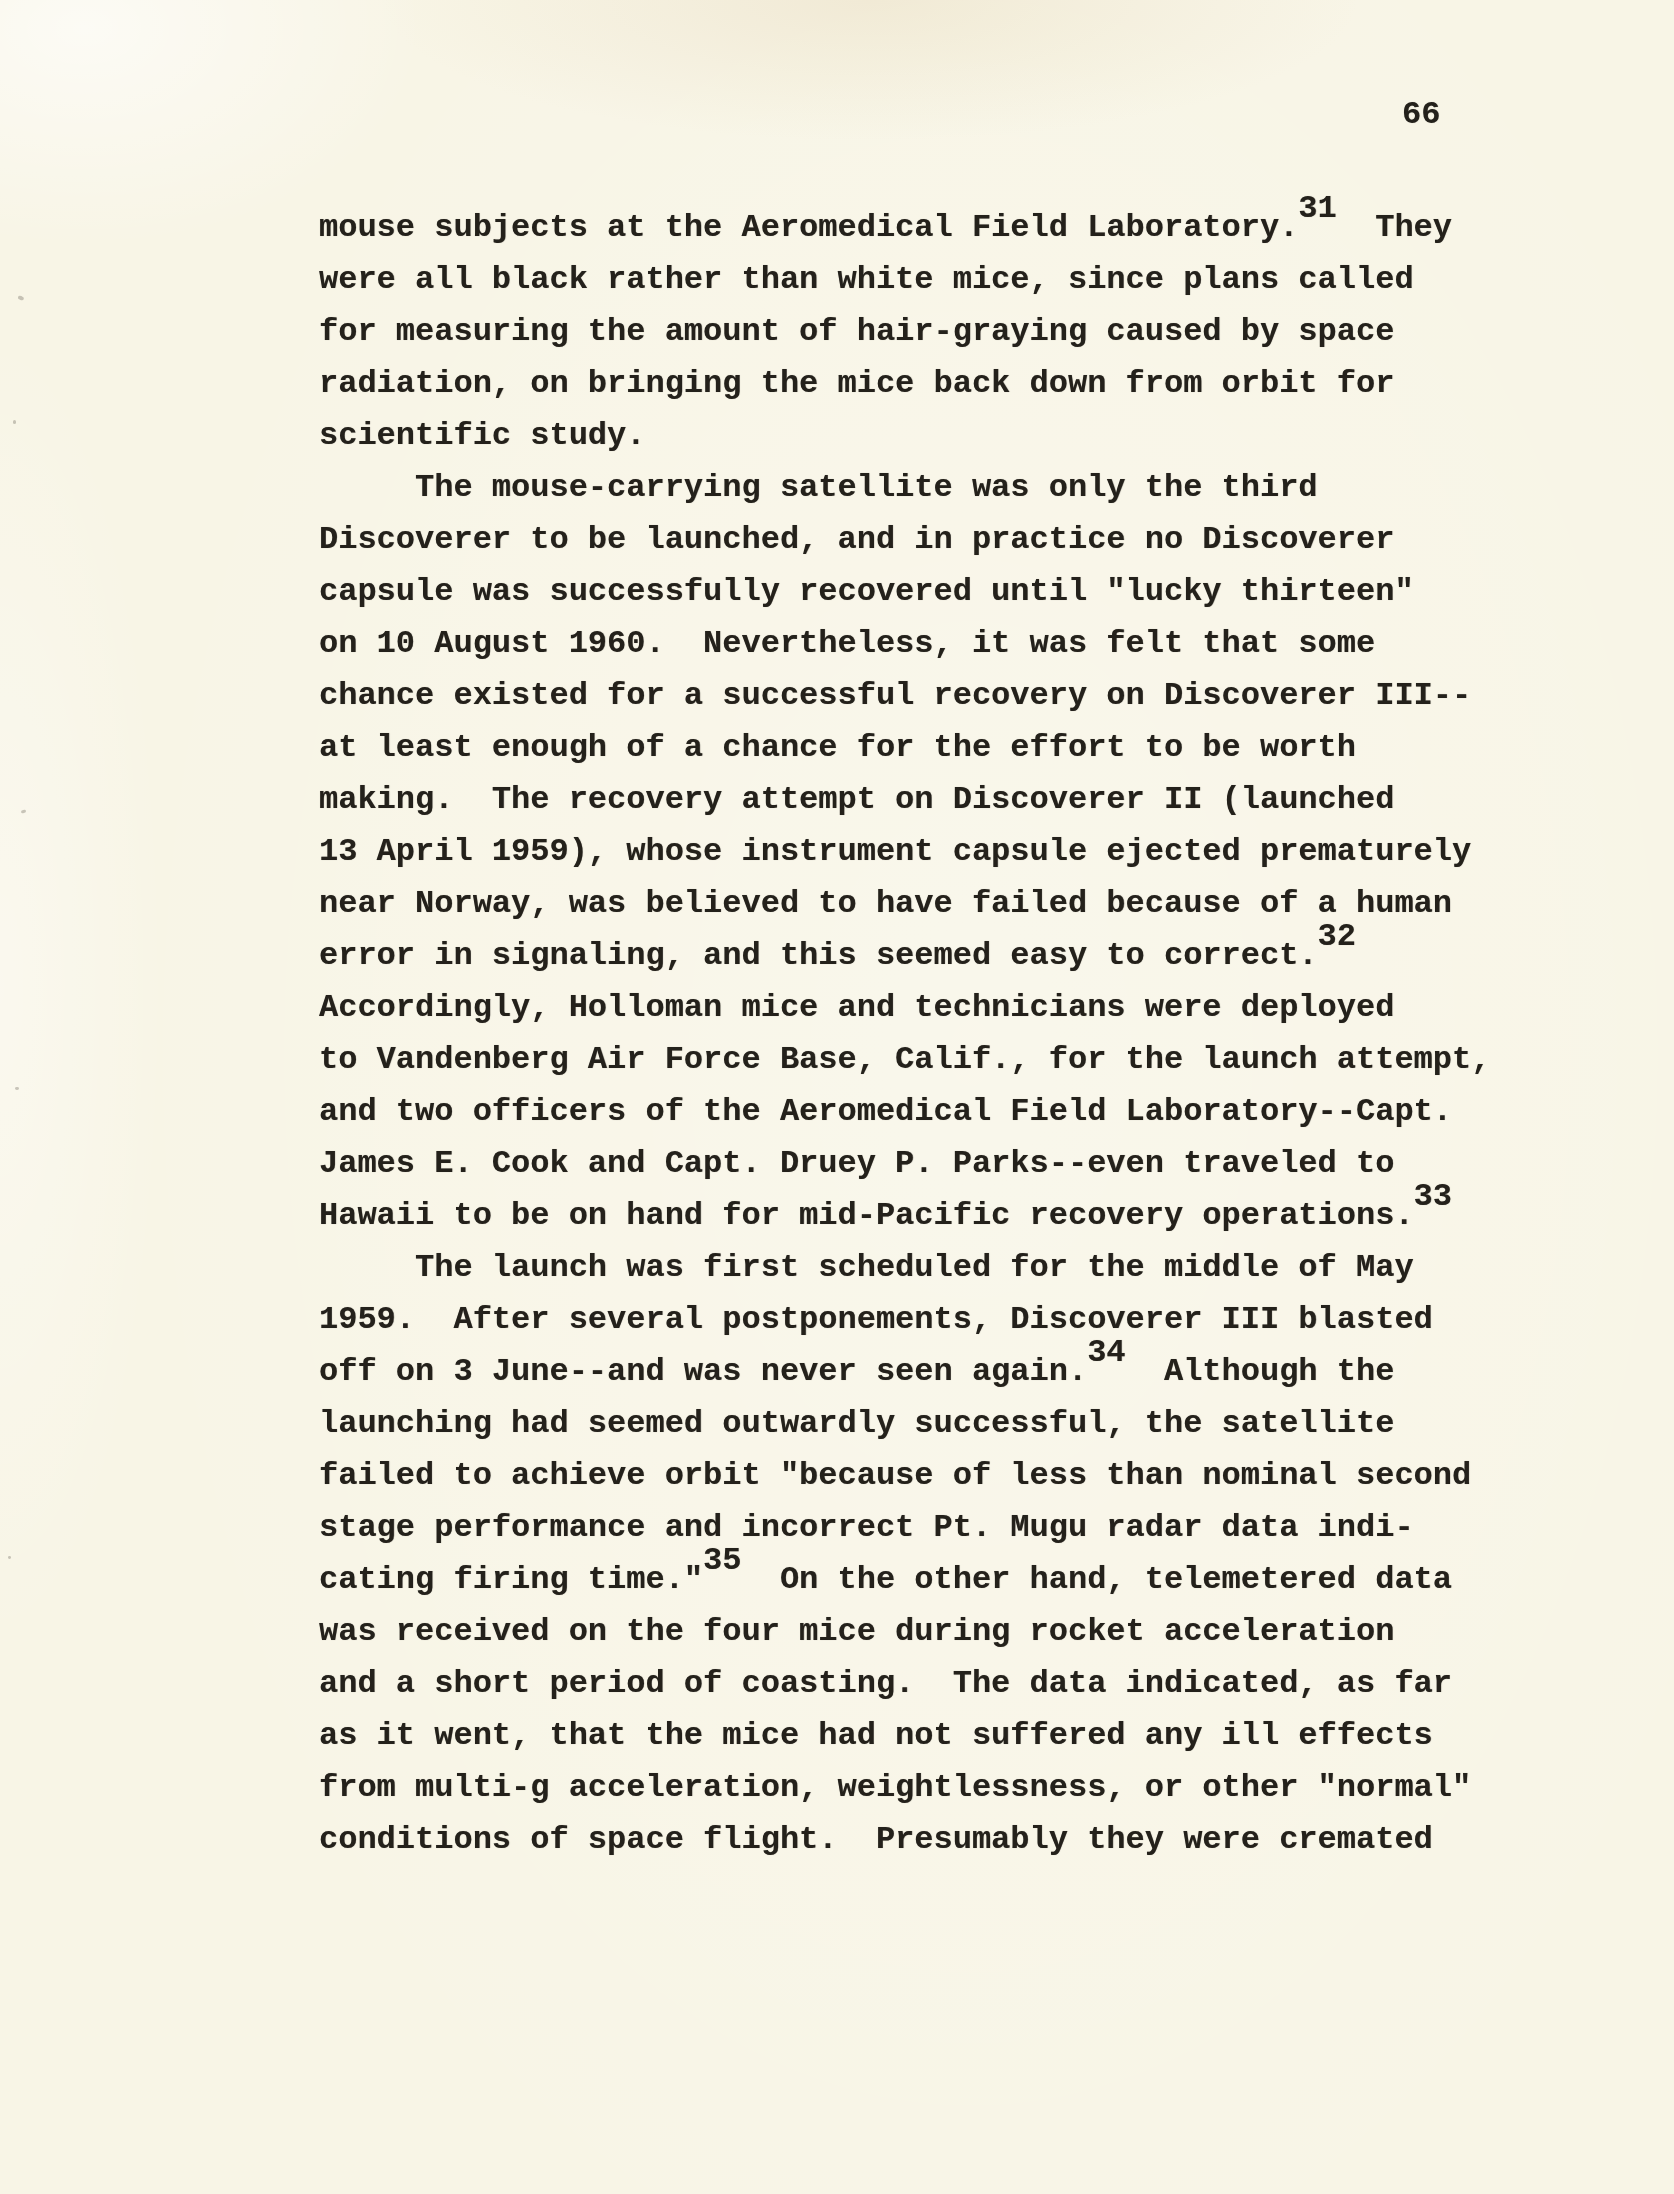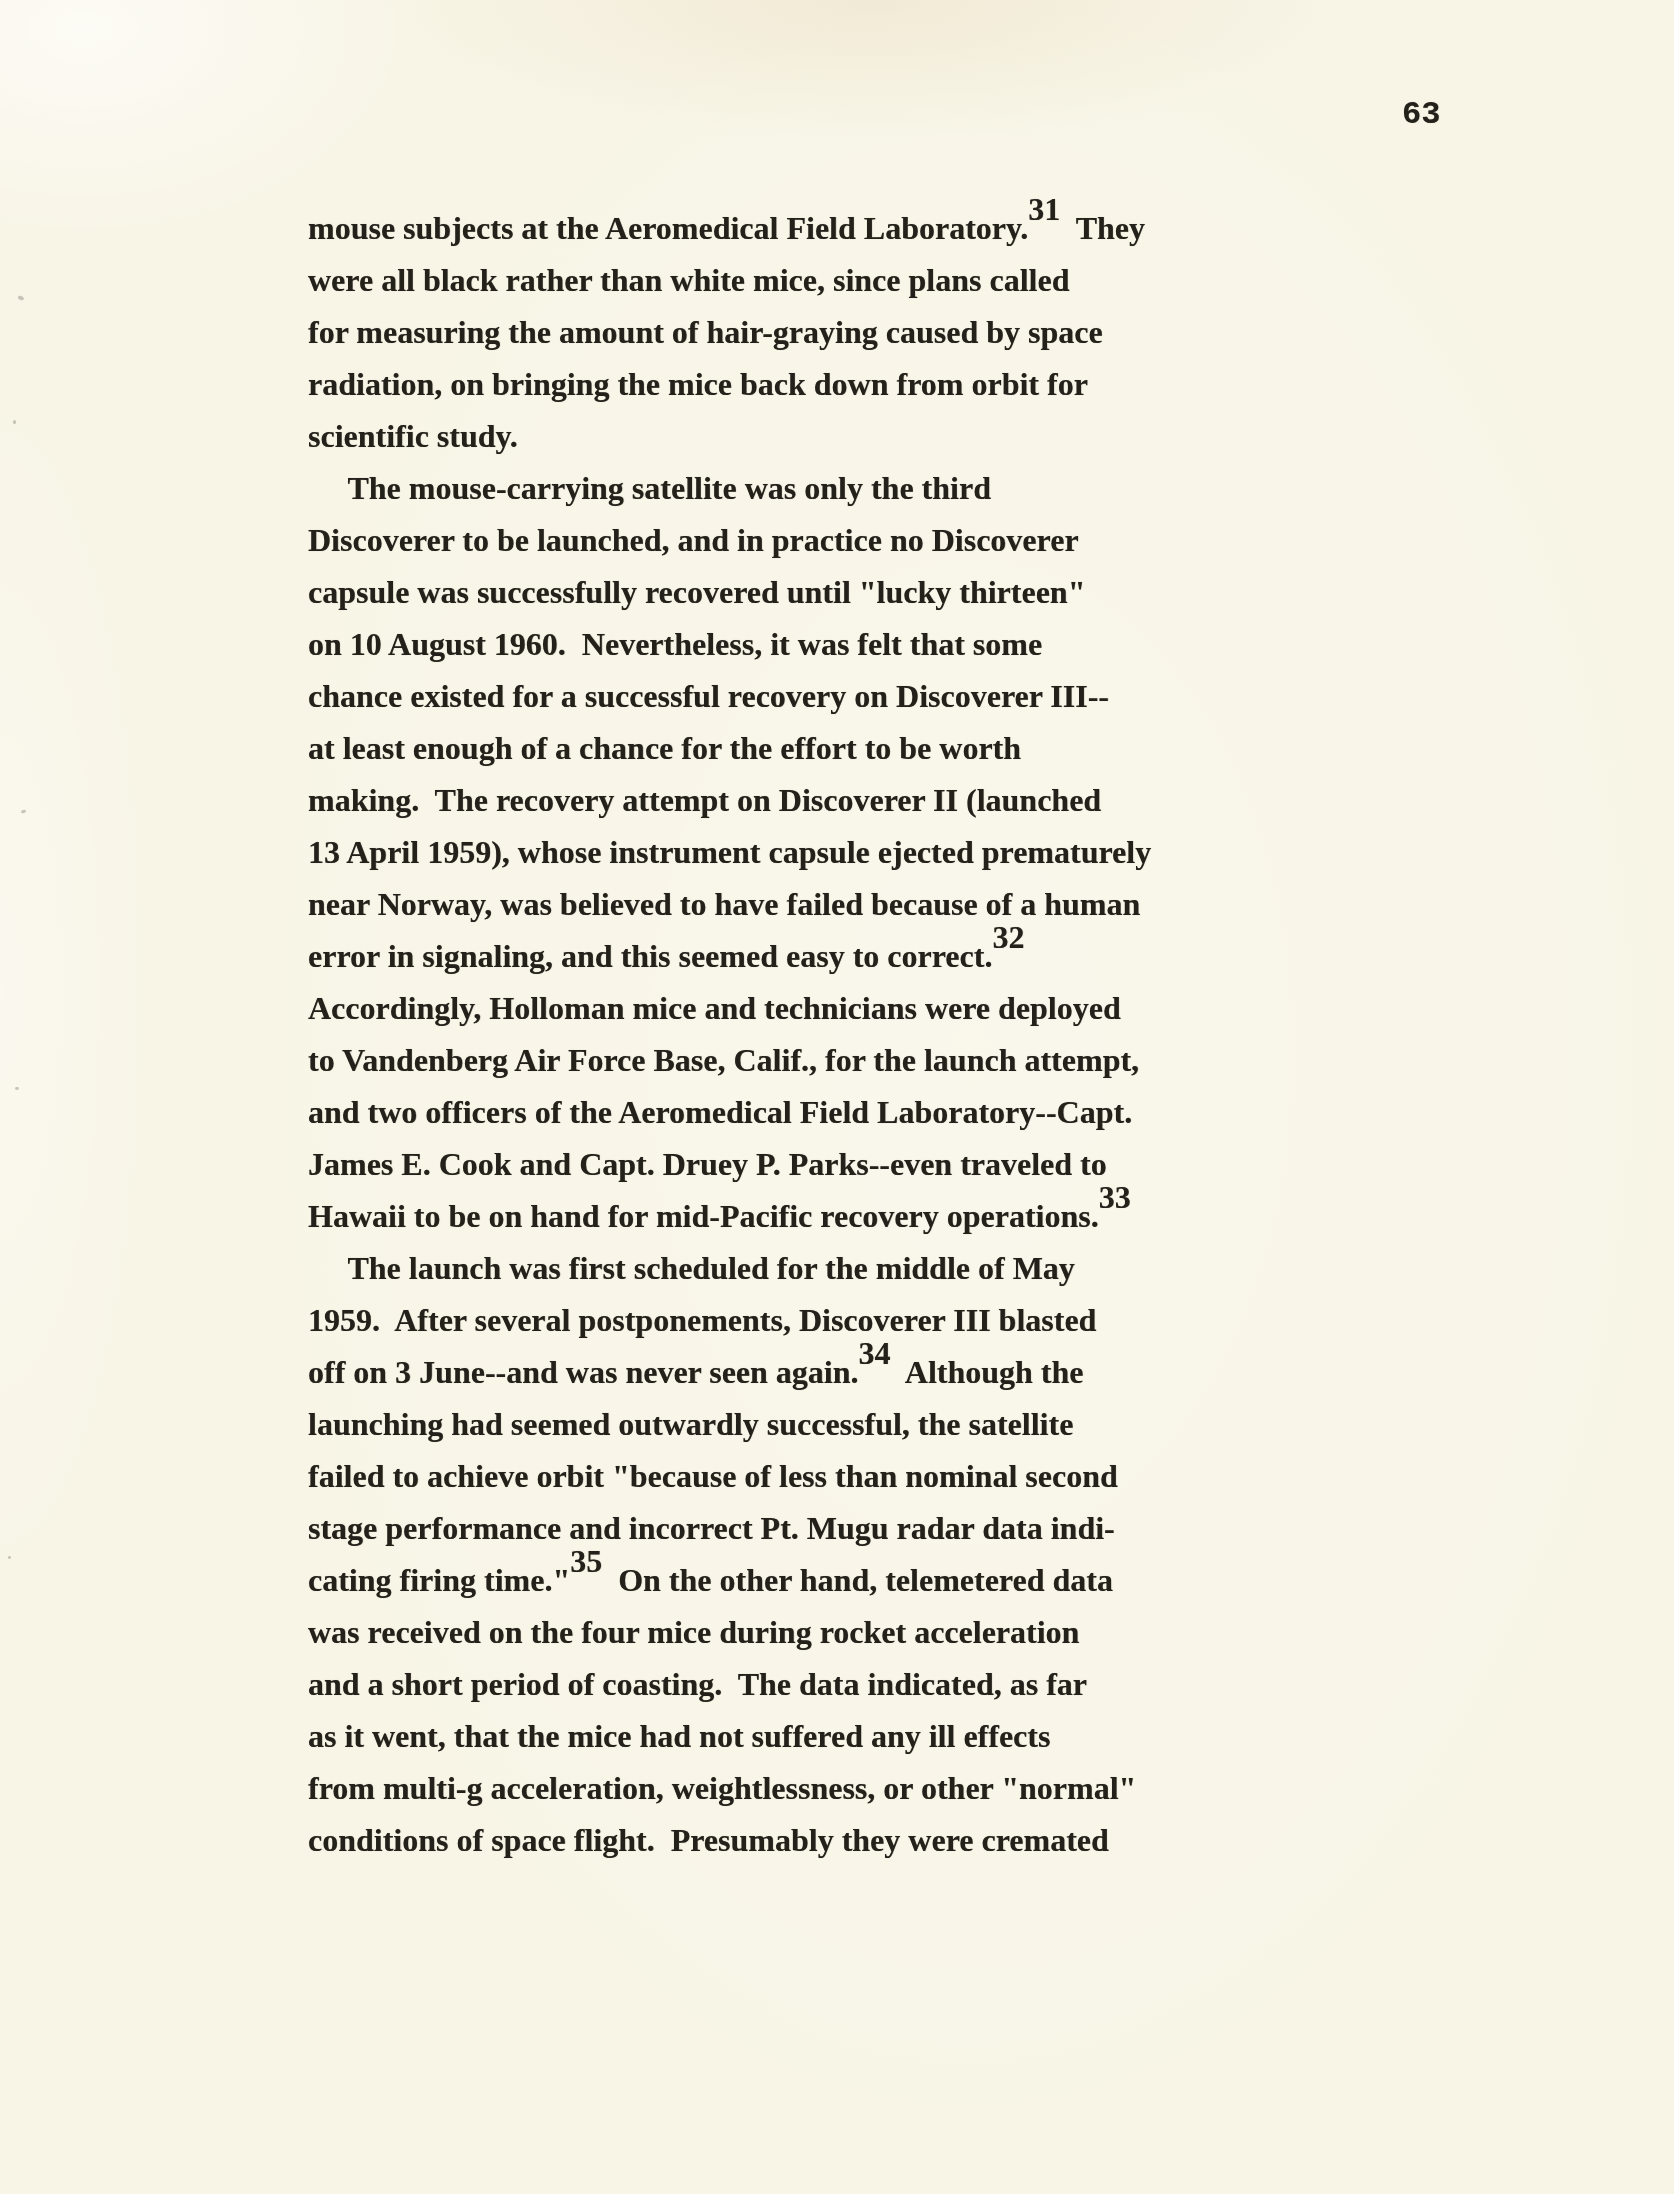--- a/index.html
+++ b/index.html
@@ -30,23 +30,22 @@
     text-shadow: 0.3px 0.3px 0.7px rgba(35, 32, 26, 0.45);
     white-space: pre;
   }
   .page-number {
     position: absolute;
     left: 1402px;
     top: 89px;
   }
   .body-text {
     position: absolute;
-    left: 308px;
+    left: 319px;
     top: 202px;
-    font-family: Liberation Serif, serif;
   }
   .paragraph { margin: 0; padding: 0; }
   .line { margin: 0; padding: 0; height: 52px; }
   .sup {
     position: relative;
     top: -0.6em;
   }
   
   .specks { position: absolute; inset: 0; pointer-events: none; }
   .speck {
@@ -58,21 +57,21 @@
   .speck.s2 { left: 12.5px; top: 420px; width: 3.5px;  height: 3.5px; }
   .speck.s3 { left: 21px; top: 810px; width: 4.9px; height: 2.8px; transform: rotate(-15deg); }
   .speck.s4 { left: 15.3px; top: 1087px; width: 3.5px; height: 2.8px; }
   .speck.s5 { left: 8.4px; top: 1556px; width: 2.8px; height: 2.8px; }
 </style>
 </head>
 <body>
 
 <div class="page">
 
-  <div class="typewriter page-number">63</div>
+  <div class="typewriter page-number">66</div>
 
   <div class="typewriter body-text"><div class="paragraph"><div class="line"><span>mouse subjects at the Aeromedical Field Laboratory.</span><span class="sup">31</span><span>  They</span></div><div class="line"><span>were all black rather than white mice, since plans called</span></div><div class="line"><span>for measuring the amount of hair-graying caused by space</span></div><div class="line"><span>radiation, on bringing the mice back down from orbit for</span></div><div class="line"><span>scientific study.</span></div></div><div class="paragraph"><div class="line"><span>     The mouse-carrying satellite was only the third</span></div><div class="line"><span>Discoverer to be launched, and in practice no Discoverer</span></div><div class="line"><span>capsule was successfully recovered until "lucky thirteen"</span></div><div class="line"><span>on 10 August 1960.  Nevertheless, it was felt that some</span></div><div class="line"><span>chance existed for a successful recovery on Discoverer III--</span></div><div class="line"><span>at least enough of a chance for the effort to be worth</span></div><div class="line"><span>making.  The recovery attempt on Discoverer II (launched</span></div><div class="line"><span>13 April 1959), whose instrument capsule ejected prematurely</span></div><div class="line"><span>near Norway, was believed to have failed because of a human</span></div><div class="line"><span>error in signaling, and this seemed easy to correct.</span><span class="sup">32</span></div><div class="line"><span>Accordingly, Holloman mice and technicians were deployed</span></div><div class="line"><span>to Vandenberg Air Force Base, Calif., for the launch attempt,</span></div><div class="line"><span>and two officers of the Aeromedical Field Laboratory--Capt.</span></div><div class="line"><span>James E. Cook and Capt. Druey P. Parks--even traveled to</span></div><div class="line"><span>Hawaii to be on hand for mid-Pacific recovery operations.</span><span class="sup">33</span></div></div><div class="paragraph"><div class="line"><span>     The launch was first scheduled for the middle of May</span></div><div class="line"><span>1959.  After several postponements, Discoverer III blasted</span></div><div class="line"><span>off on 3 June--and was never seen again.</span><span class="sup">34</span><span>  Although the</span></div><div class="line"><span>launching had seemed outwardly successful, the satellite</span></div><div class="line"><span>failed to achieve orbit "because of less than nominal second</span></div><div class="line"><span>stage performance and incorrect Pt. Mugu radar data indi-</span></div><div class="line"><span>cating firing time."</span><span class="sup">35</span><span>  On the other hand, telemetered data</span></div><div class="line"><span>was received on the four mice during rocket acceleration</span></div><div class="line"><span>and a short period of coasting.  The data indicated, as far</span></div><div class="line"><span>as it went, that the mice had not suffered any ill effects</span></div><div class="line"><span>from multi-g acceleration, weightlessness, or other "normal"</span></div><div class="line"><span>conditions of space flight.  Presumably they were cremated</span></div></div></div>
 
   <div class="specks">
     <div class="speck s1"></div>
     <div class="speck s2"></div>
     <div class="speck s3"></div>
     <div class="speck s4"></div>
     <div class="speck s5"></div>
   </div>

